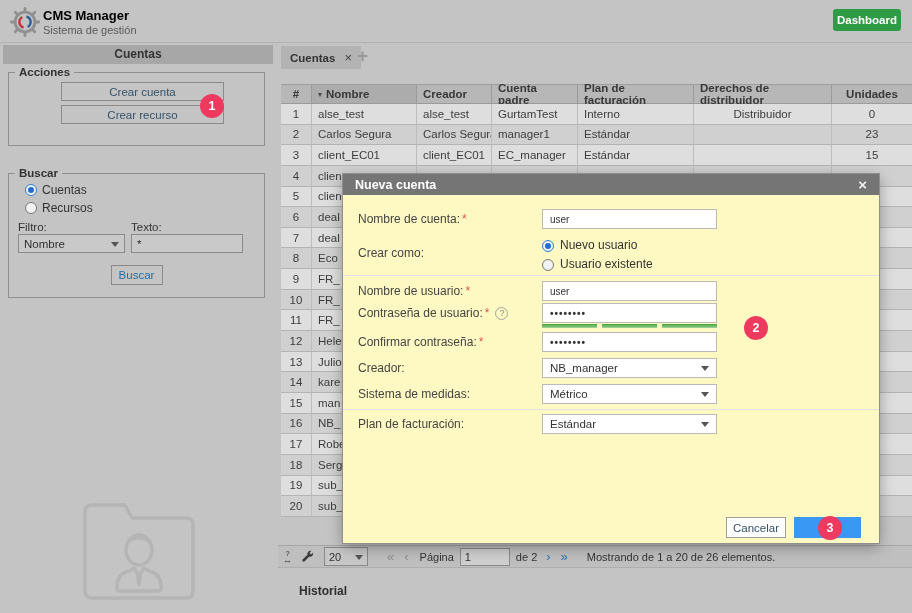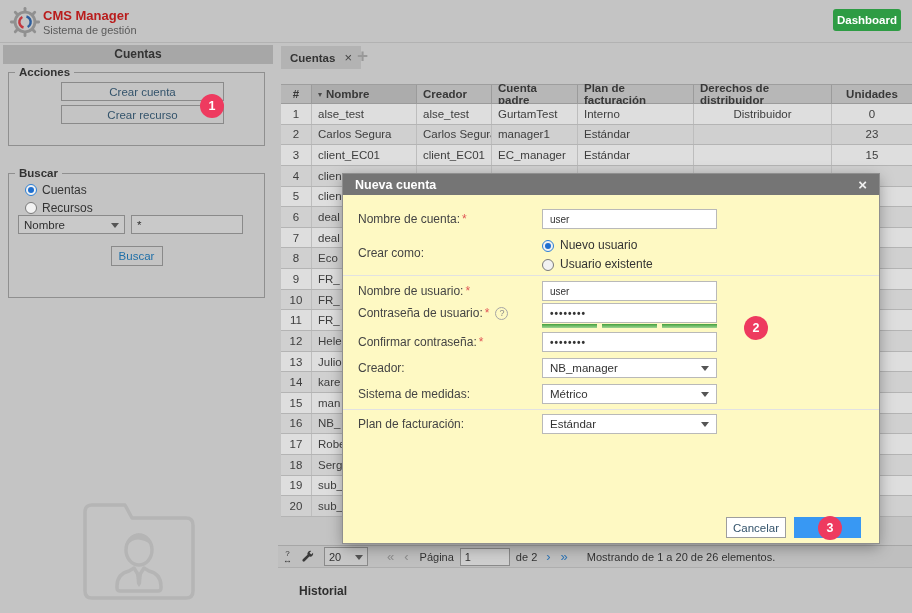--- a/index.html
+++ b/index.html
@@ -6,21 +6,21 @@
   html,body { width:912px; height:613px; }
   body {
     position:relative; overflow:hidden;
     background:#c4c4c4;
     font-family:"Liberation Sans","DejaVu Sans",sans-serif;
     font-size:12px; color:#3a3a3a;
   }
   
   .app-header { position:absolute; left:0; top:0; width:912px; height:43px; border-bottom:1px solid #b2b2b2; }
   .logo { position:absolute; left:8px; top:5px; }
-  .app-title { position:absolute; left:43px; top:8px; font-size:13px; font-weight:bold; color:#b91c1c; }
+  .app-title { position:absolute; left:43px; top:8px; font-size:13px; font-weight:bold; color:#000000; }
   .app-subtitle { position:absolute; left:43px; top:24px; font-size:11px; color:#5a5a5a; }
   .dashboard-btn { position:absolute; left:833px; top:9px; width:68px; height:22px;
     background:var(--green,#2e9c44); color:#fff; font-weight:bold; font-size:11.5px;
     border:none; border-radius:3px; cursor:pointer; }
   
   .panel-bar { position:absolute; left:3px; top:45px; width:270px; height:19px; background:#a7a7a7;
     text-align:center; font-weight:bold; font-size:12px; color:#333; line-height:19px; }
   fieldset { position:absolute; border:1px solid #8f8f8f; background:transparent; }
   legend { font-weight:bold; font-size:11.5px; color:#333; padding:0 4px; margin-left:6px; }
   .fs-acciones { left:8px; top:66px; width:257px; height:80px; }
@@ -160,20 +160,24 @@
 <fieldset class="fs-buscar">
   <legend>Buscar</legend>
   <div class="radio-row">
     <span class="radio checked"></span>
     <span>Cuentas</span>
   </div>
   <div class="radio-row">
     <span class="radio"></span>
     <span>Recursos</span>
   </div>
+  <div class="filter-labels">
+    <span>Filtro:</span>
+    <span>Texto:</span>
+  </div>
   <div class="filter-controls">
     <div class="side-select">
       <span class="grow">Nombre</span>
       <span class="chev"></span>
     </div>
     <input class="side-input" value="*" style="">
   </div>
   <button class="buscar-btn">Buscar</button>
 </fieldset>
 

